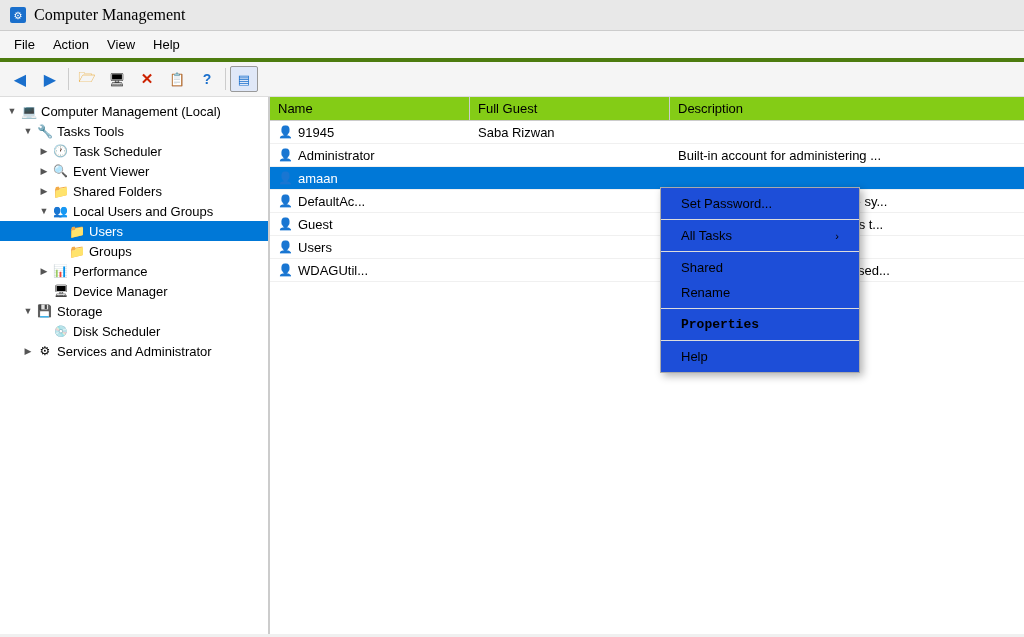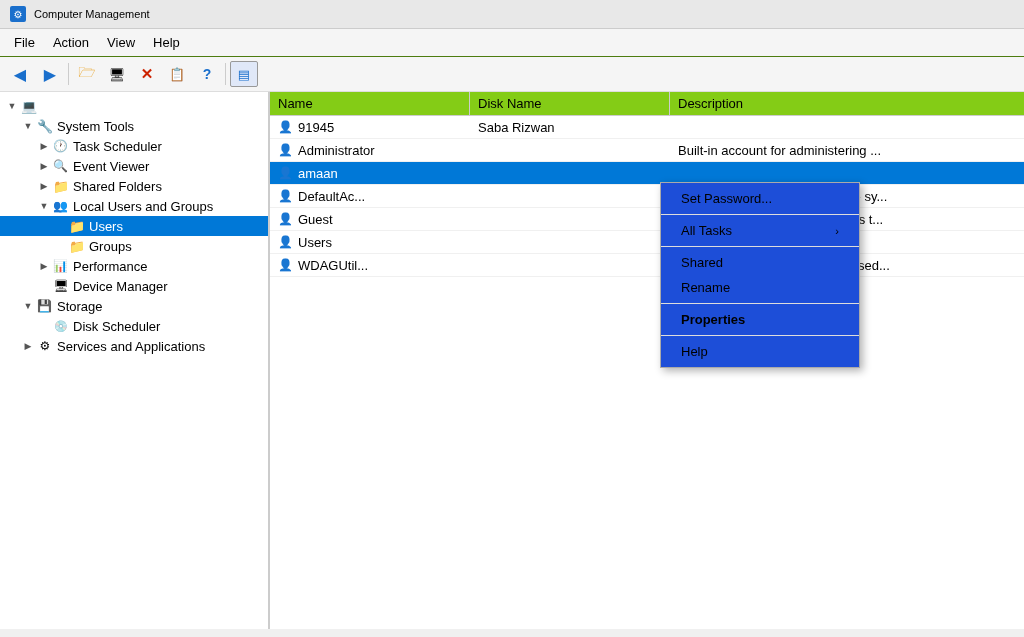--- a/index.html
+++ b/index.html
@@ -20,31 +20,32 @@
       border-bottom: 1px solid #ccc;
     }
     .title-bar-icon {
       width: 16px; height: 16px;
       background: #1a6fcc;
       border-radius: 2px;
       display: flex; align-items: center; justify-content: center;
       color: white; font-size: 10px;
     }
     .title-bar-text {
-      font-size: 11px;
+      font-size: 16px;
       color: #000;
+      font-family: Liberation Serif, serif;
     }
 
     
     .menu-bar {
       background: #f5f5f5;
       padding: 3px 6px;
       display: flex;
       gap: 2px;
-      border-bottom: 1px solid #4d7c0f;
+      border-bottom: 4px solid #4d7c0f;
     }
     .menu-item {
       padding: 3px 8px;
       cursor: pointer;
       border-radius: 2px;
     }
 
     
     .toolbar {
       background: #f5f5f5;
@@ -183,21 +184,21 @@
       padding: 3px 0;
     }
     .ctx-item {
       padding: 5px 20px;
       cursor: pointer;
       display: flex;
       align-items: center;
       justify-content: space-between;
       font-size: 13px;
     }
-    .ctx-item.bold { font-weight: bold; }
+    .ctx-item.bold { font-weight: bold; font-family: Liberation Mono, monospace; }
     .ctx-separator {
       border: none;
       border-top: 1px solid #ddd;
       margin: 3px 0;
     }
     .ctx-arrow { font-size: 11px; }
 
     
     ::-webkit-scrollbar { width: 12px; height: 12px; }
     ::-webkit-scrollbar-track { background: #f0f0f0; }
@@ -231,26 +232,27 @@
   <button class="toolbar-btn" title="MMC" style="font-size:13px; color:#1a6fcc; border:1px solid #999; background:#e0e8f8;">▤</button>
 </div>
 
 <div class="main-container">
 
   <div class="tree-panel">
 
     <div class="tree-item tree-indent-0">
       <span class="expand-icon">▼</span>
       <span class="tree-icon">💻</span>
+      <span class="tree-label">Computer Management (Local)</span>
     </div>
 
     <div class="tree-item tree-indent-1">
       <span class="expand-icon">▼</span>
       <span class="tree-icon" style="font-size:13px;">🔧</span>
-      <span class="tree-label">System Tools</span>
+      <span class="tree-label">Tasks Tools</span>
     </div>
 
     <div class="tree-item tree-indent-2">
       <span class="expand-icon">▶</span>
       <span class="tree-icon" style="font-size:12px;">🕐</span>
       <span class="tree-label">Task Scheduler</span>
     </div>
 
     <div class="tree-item tree-indent-2">
       <span class="expand-icon">▶</span>
@@ -302,30 +304,30 @@
 
     <div class="tree-item tree-indent-2">
       <span class="expand-icon"></span>
       <span class="tree-icon" style="font-size:11px;">💿</span>
       <span class="tree-label">Disk Scheduler</span>
     </div>
 
     <div class="tree-item tree-indent-1">
       <span class="expand-icon">▶</span>
       <span class="tree-icon" style="font-size:12px;">⚙</span>
-      <span class="tree-label">Services and Applications</span>
+      <span class="tree-label">Services and Administrator</span>
     </div>
 
   </div>
 
   <div class="right-panel">
 
     <div class="list-header">
       <div class="list-header-cell" style="min-width:200px;">Name</div>
-      <div class="list-header-cell" style="min-width:200px;">Disk Name</div>
+      <div class="list-header-cell" style="min-width:200px;">Full Guest</div>
       <div class="list-header-cell" style="flex:1;">Description</div>
     </div>
 
     <div class="list-row">
       <div class="list-cell list-cell-name" style="min-width:200px;">
         <span class="row-icon">👤</span>
         <span>91945</span>
       </div>
       <div class="list-cell" style="min-width:200px;">Saba Rizwan</div>
       <div class="list-cell" style="flex:1;"></div>

